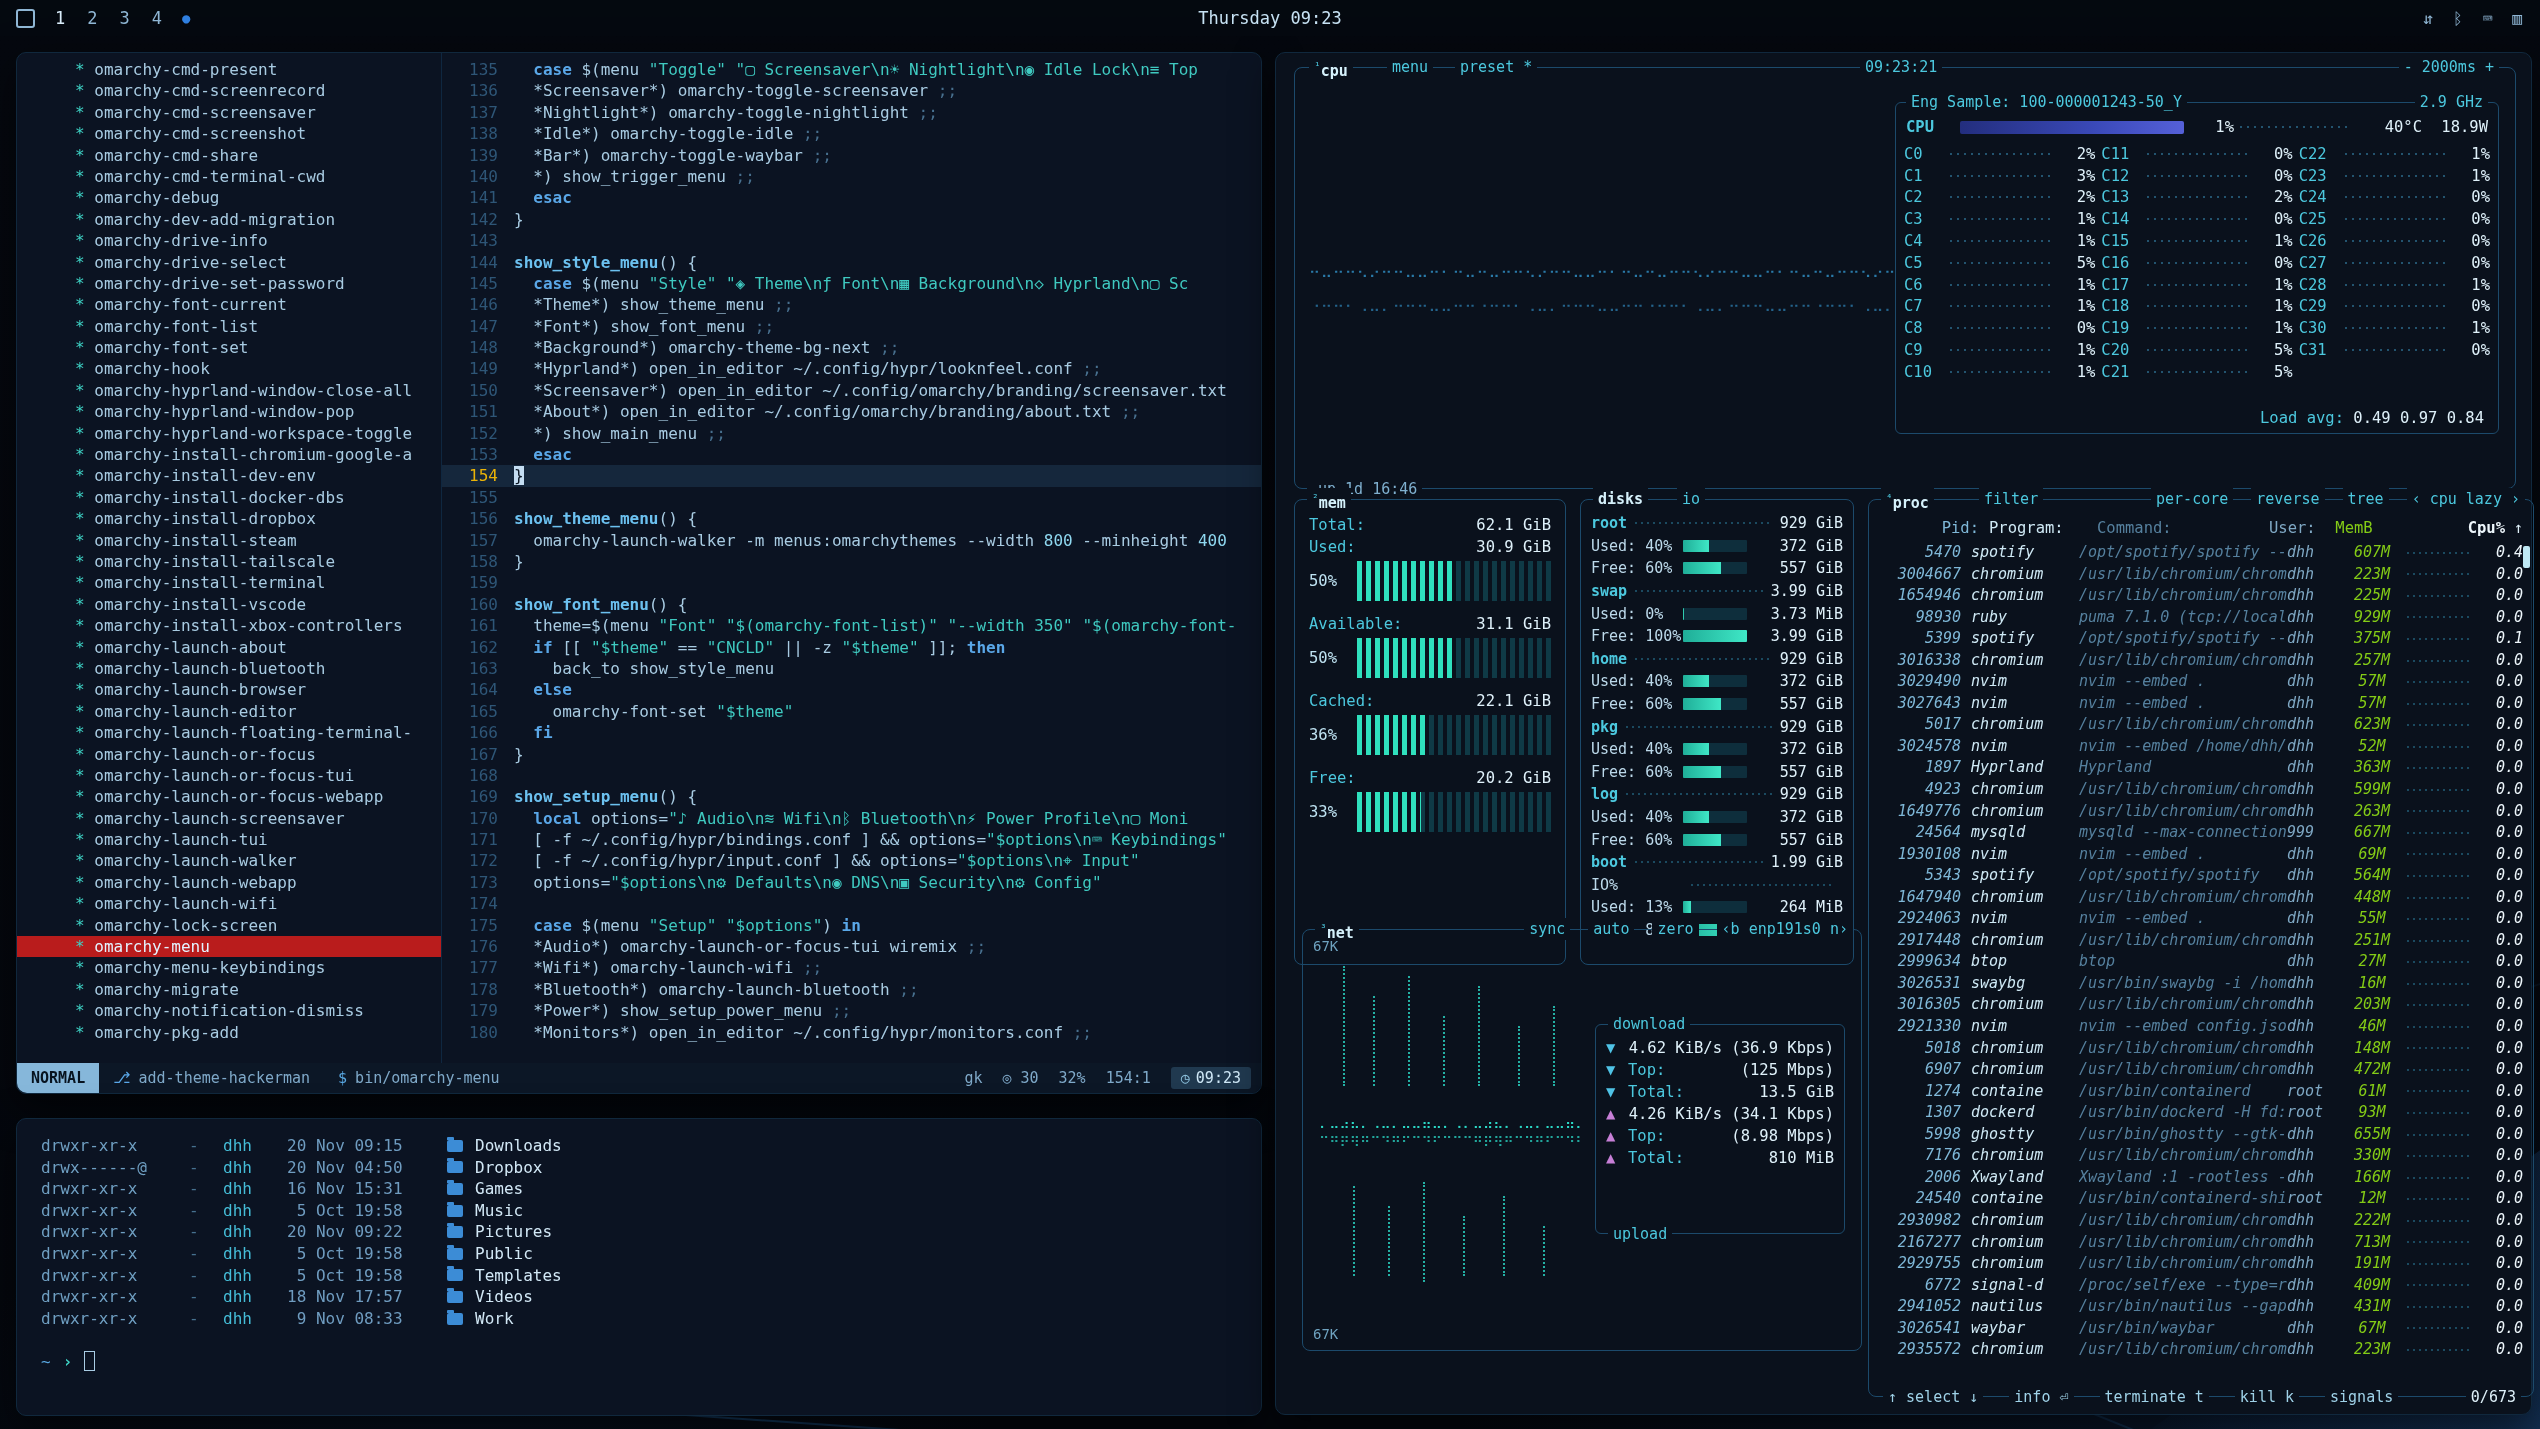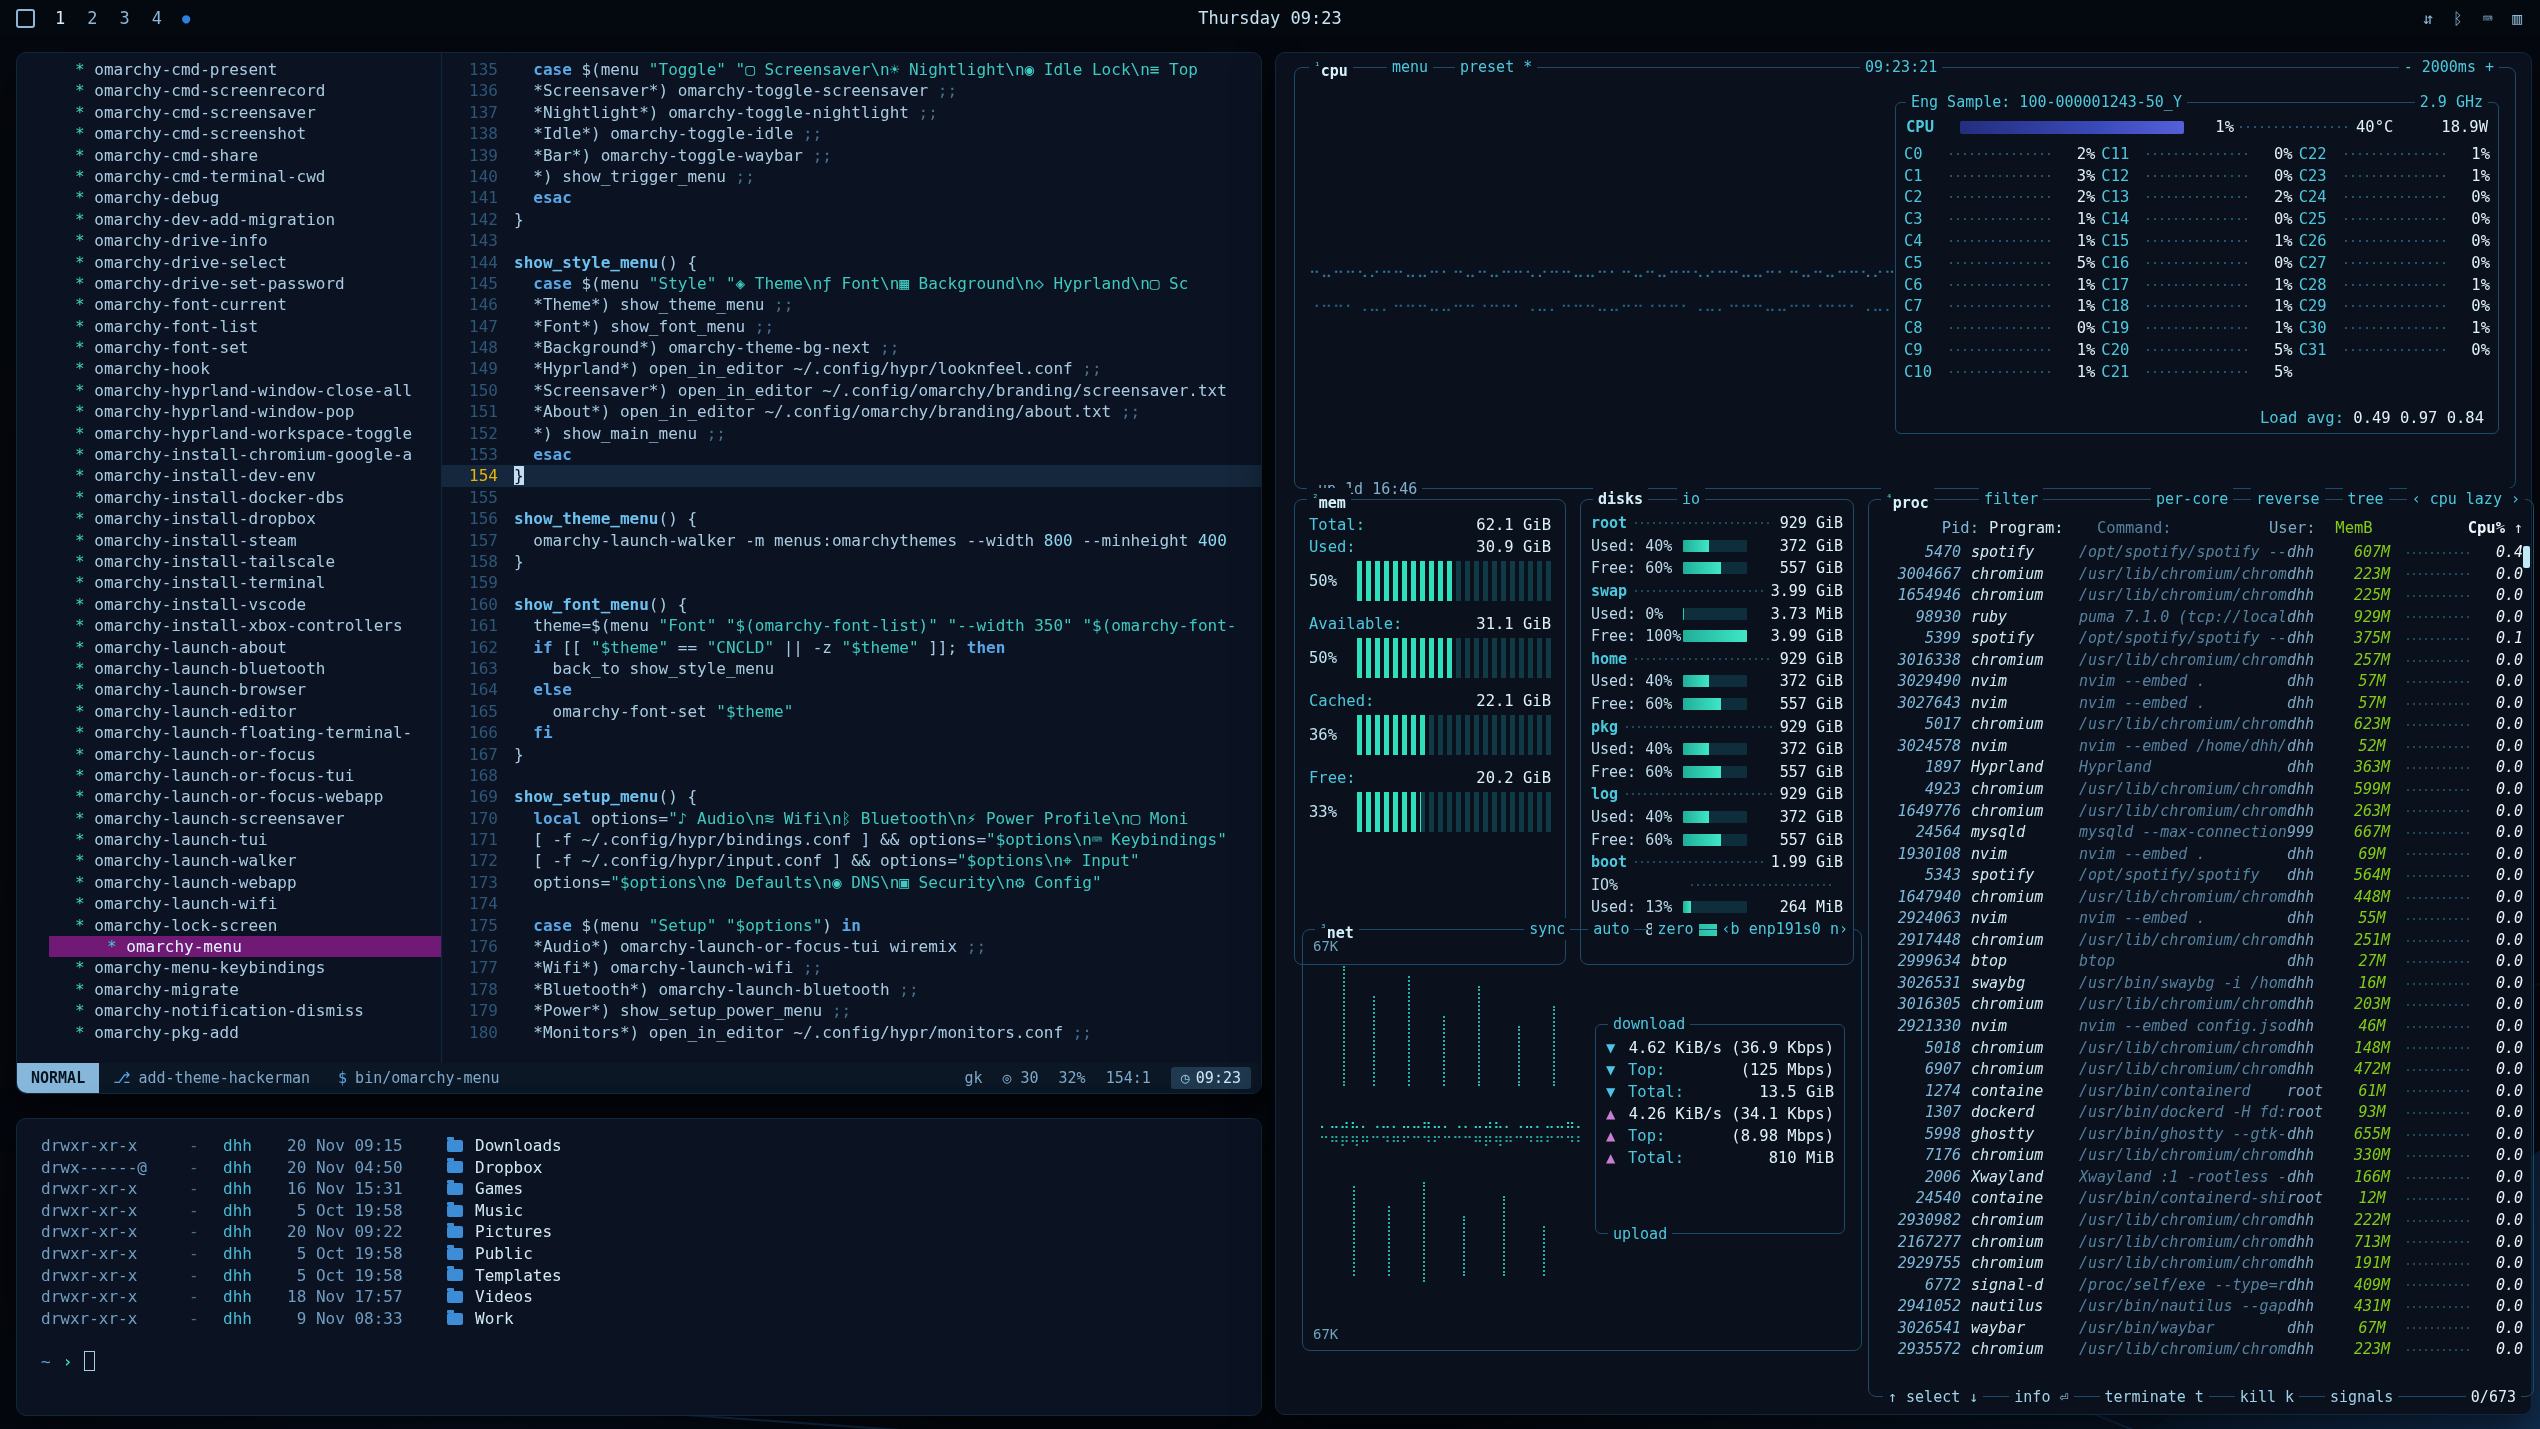--- a/index.html
+++ b/index.html
@@ -34,21 +34,21 @@
   
   .win{position:absolute;background:#0b1322;border:1px solid #10283d;border-radius:10px;
        box-shadow:0 14px 40px rgba(0,0,0,.55);}
   
   #win-editor{left:16px;top:52px;width:1244px;height:1040px;}
   .ed-body{position:absolute;left:0;right:0;top:0;bottom:30px;display:flex;overflow:hidden;}
   .filepane{width:424px;padding-top:6px;overflow:hidden;}
   .frow{height:21.4px;line-height:21.4px;padding-left:58px;font-size:16px;white-space:pre;overflow:hidden;}
   .frow .star{color:#3ed3c5;}
   .frow .fname2{color:#a8cbe2;}
-  .frow.sel{background:#701a75;margin-left:32px;}
+  .frow.sel{background:#b91c1c;}
   .frow.sel .fname2{color:#e4f3ff;}
   .codepane{flex:1;border-left:1px solid #0f2740;padding-top:6px;overflow:hidden;font-size:16px;}
   .cline{height:21.4px;line-height:21.4px;display:flex;white-space:pre;overflow:hidden;}
   .lnum{width:56px;flex:none;text-align:right;padding-right:16px;color:#2e5677;}
   .ctext{flex:1;overflow:hidden;}
   .cline.cur{background:#15273c;}
   .cline.cur .lnum{color:#eab308;}
   .kw{color:#5aa7e8;font-weight:bold;}
   .str{color:#3fc9c0;}
   .num{color:#8fd8f0;}
@@ -100,21 +100,21 @@
   #cpu-panel{left:600px;top:34px;width:602px;height:330px;border-radius:6px;}
   .prow{display:flex;align-items:center;height:24px;padding:0 10px;white-space:pre;}
   .cpu-total{margin-top:12px;}
   .cl{width:46px;color:#4cc8de;font-weight:bold;}
   .cpubar{flex:1;height:13px;margin:0 8px;border-radius:2px;
     background:linear-gradient(90deg,#232e7e 0%,#3a49b8 60%,#5560d8 100%);}
   .pct{width:42px;text-align:right;color:#e2f3fb;}
   .cld{height:2px;background:repeating-linear-gradient(90deg,#23546f 0 2px,transparent 2px 7px);
     align-self:center;margin:0 6px;flex:1;}
   .cpu-total .cld{flex:0 0 110px;}
-  .tmp{width:66px;text-align:left;color:#dff1fa;}
+  .tmp{width:66px;text-align:right;color:#dff1fa;}
   .wt{width:66px;text-align:right;color:#dff1fa;}
   .ccols{display:flex;gap:6px;padding:4px 8px 0 8px;}
   .ccol{flex:1;}
   .crow{display:flex;align-items:center;height:21.8px;}
   .cn{width:40px;color:#4cc8de;}
   .cp{width:38px;text-align:right;color:#dff1fa;}
   .loadavg{position:absolute;bottom:6px;right:14px;color:#dff1fa;}
   .loadavg .lab{color:#4cc8de;}
   
   #mem-box{left:18px;top:446px;width:270px;height:464px;}

